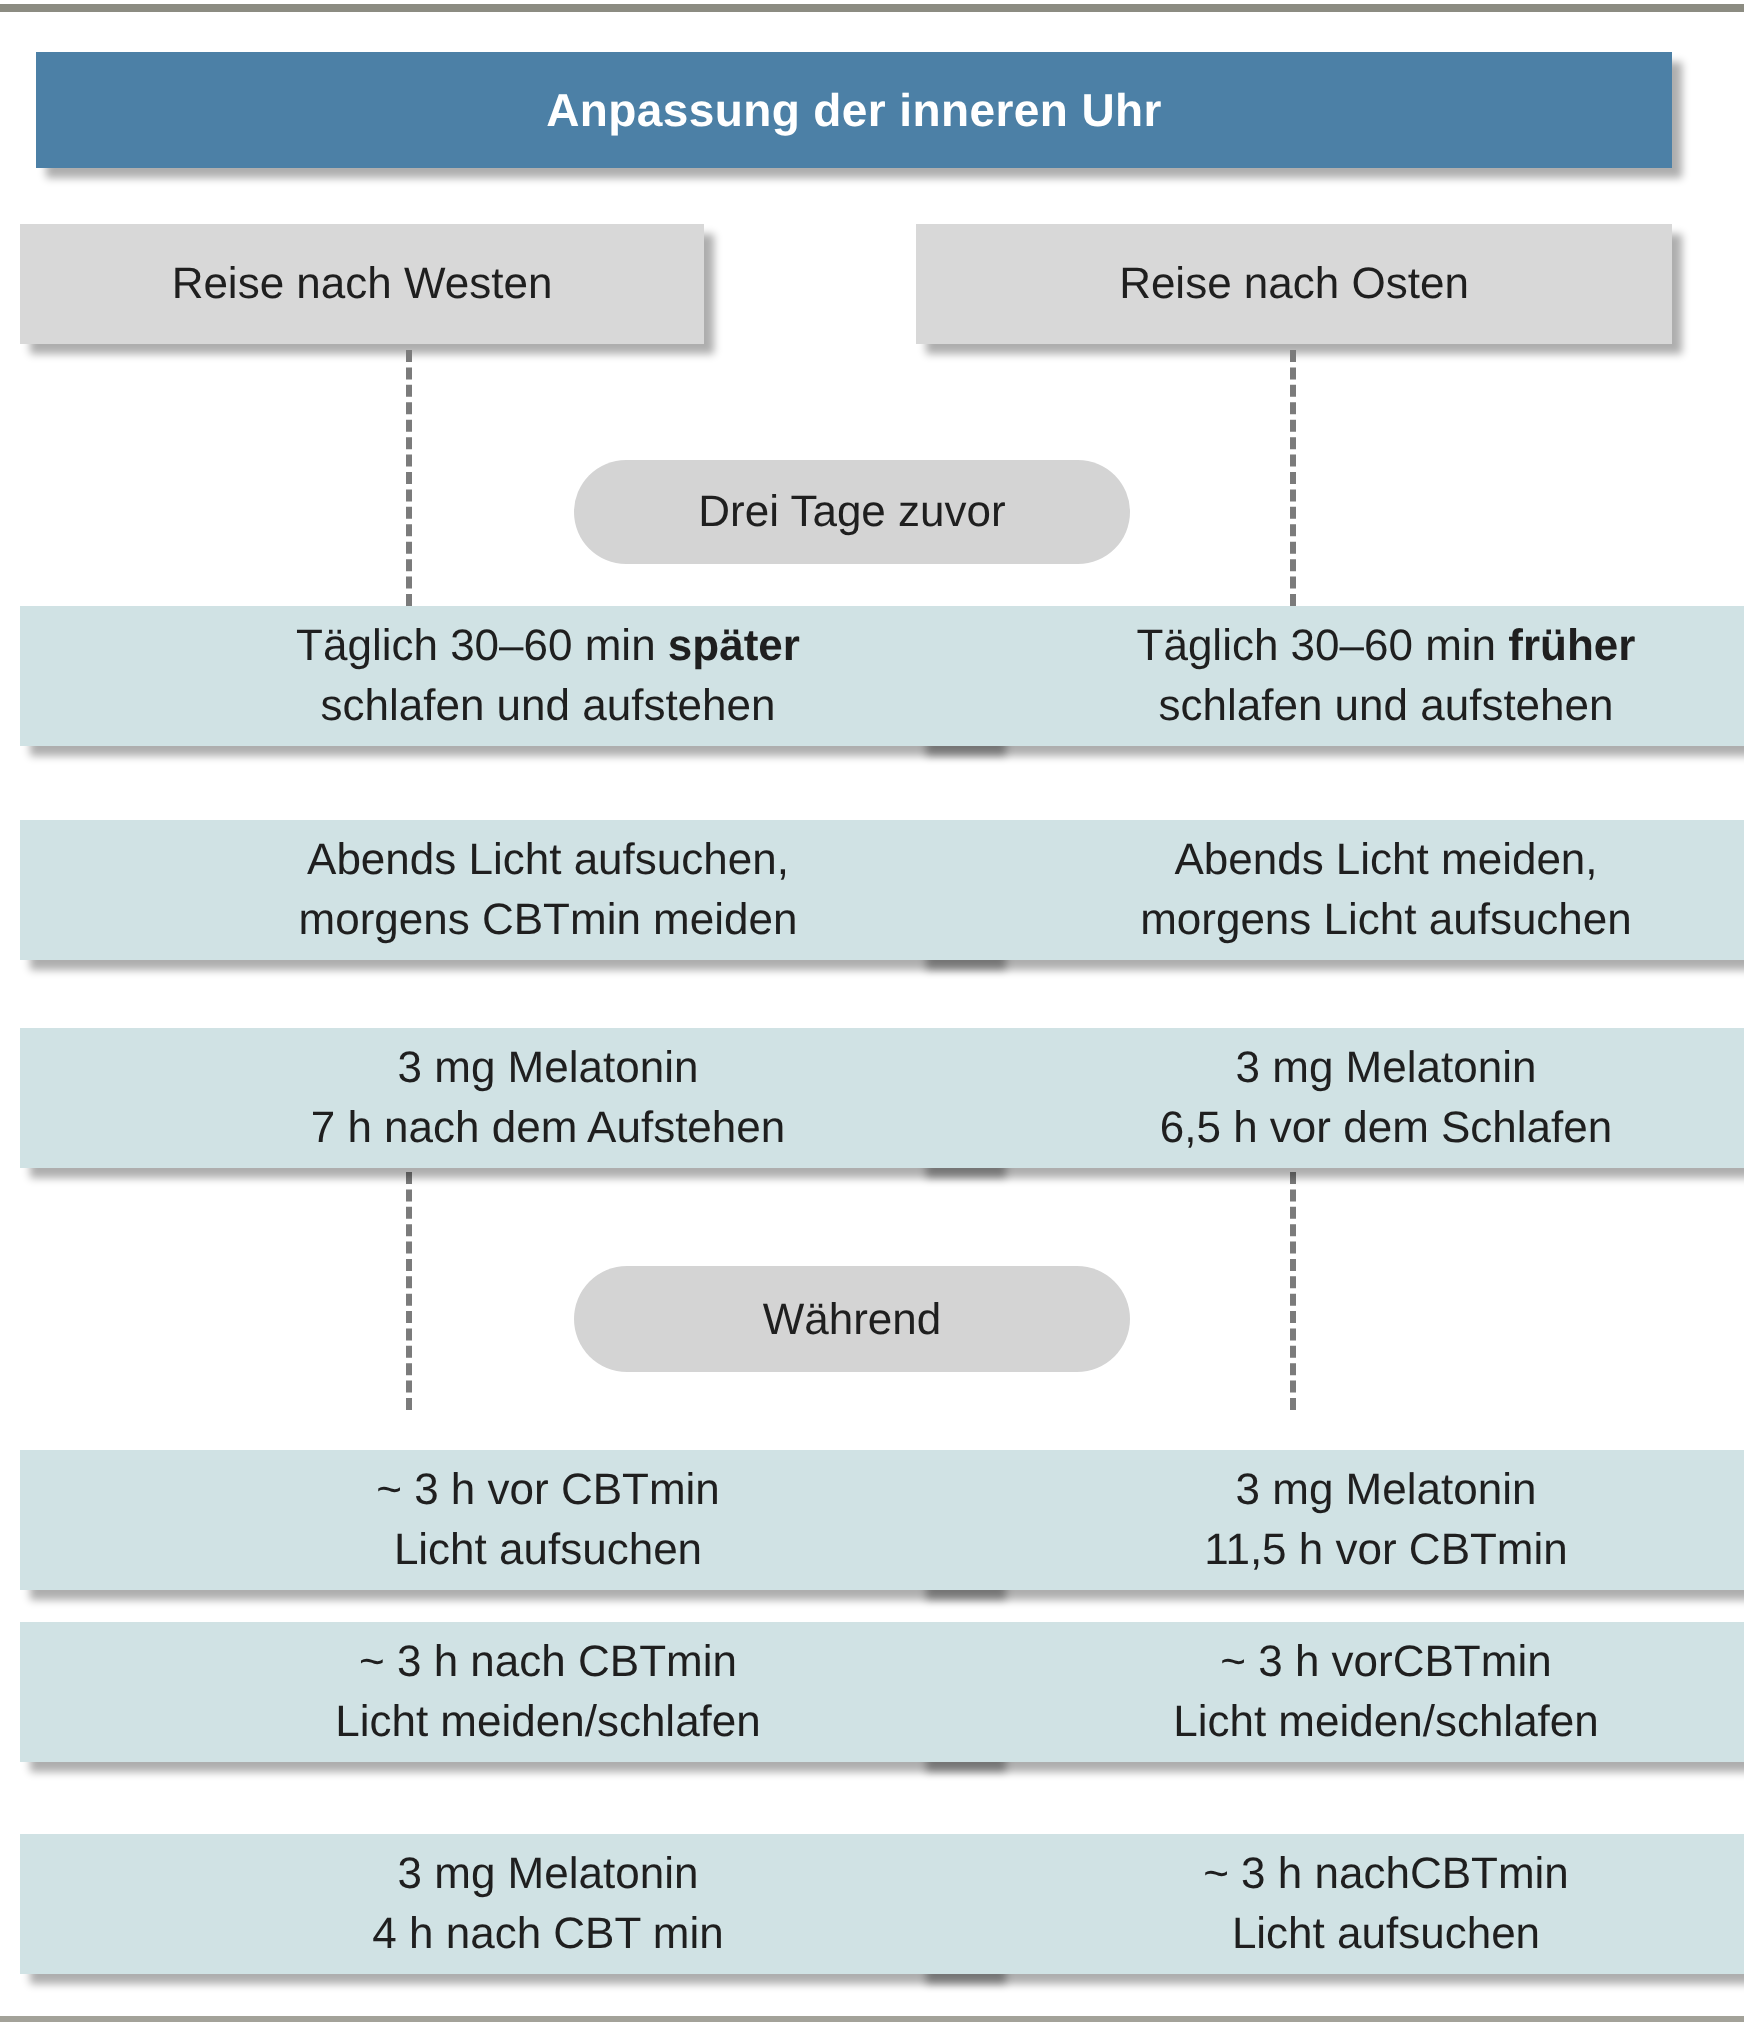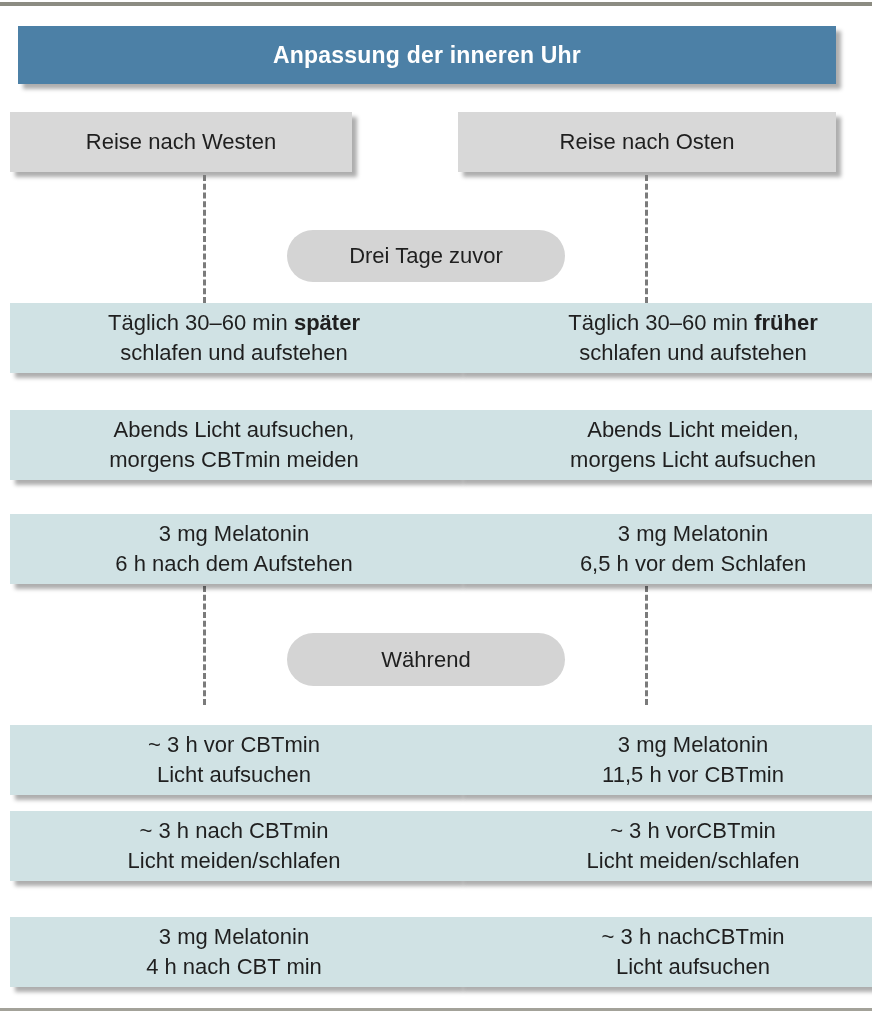--- a/index.html
+++ b/index.html
@@ -29,21 +29,21 @@
 
   .dash{position:absolute;width:0;border-left:3px dashed var(--connector,#7b7b7b);}
   .dash.wu{left:203px;top:175px;height:128px;}
   .dash.eu{left:645px;top:175px;height:128px;}
   .dash.wl{left:203px;top:586px;height:119px;}
   .dash.el{left:645px;top:586px;height:119px;}
 
   .ibox{position:absolute;height:70px;background:var(--info-box-bg,#d0e2e4);
     display:flex;flex-direction:column;align-items:center;justify-content:center;
     font-size:22px;line-height:30px;text-align:center;}
-  .col-w{left:10px;width:448px;}
+  .col-w{left:10px;width:448px;padding-left:40px;}
   .col-e{left:458px;width:470px;}
   .r1{top:303px;}.r2{top:410px;}.r3{top:514px;}
   .r4{top:705px;margin-top:20px;}.r5{top:811px;}.r6{top:917px;}
   .ibox strong{font-weight:bold;}
 </style>
 </head>
 <body>
 
 <div class="canvas">
 
@@ -76,21 +76,21 @@
   <div class="ibox col-w r1 shadowed">
     <div><span>Täglich 30–60 min </span><strong>später</strong></div>
     <div>schlafen und aufstehen</div>
   </div>
   <div class="ibox col-w r2 shadowed">
     <div>Abends Licht aufsuchen,</div>
     <div>morgens CBTmin meiden</div>
   </div>
   <div class="ibox col-w r3 shadowed">
     <div>3 mg Melatonin</div>
-    <div>6 h nach dem Aufstehen</div>
+    <div>7 h nach dem Aufstehen</div>
   </div>
   <div class="ibox col-w r4 shadowed">
     <div>~ 3 h vor CBTmin</div>
     <div>Licht aufsuchen</div>
   </div>
   <div class="ibox col-w r5 shadowed">
     <div>~ 3 h nach CBTmin</div>
     <div>Licht meiden/schlafen</div>
   </div>
   <div class="ibox col-w r6 shadowed">

